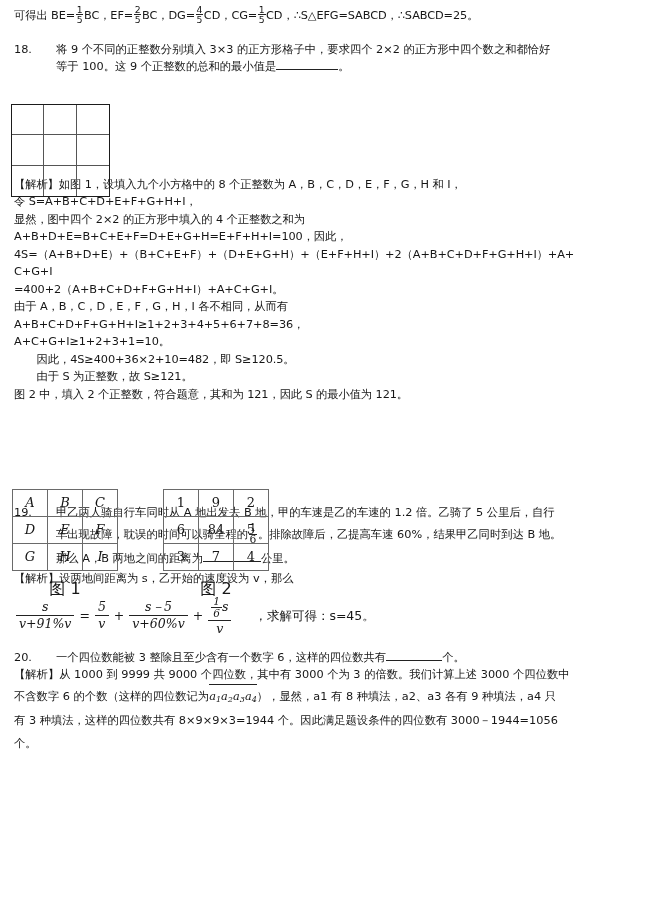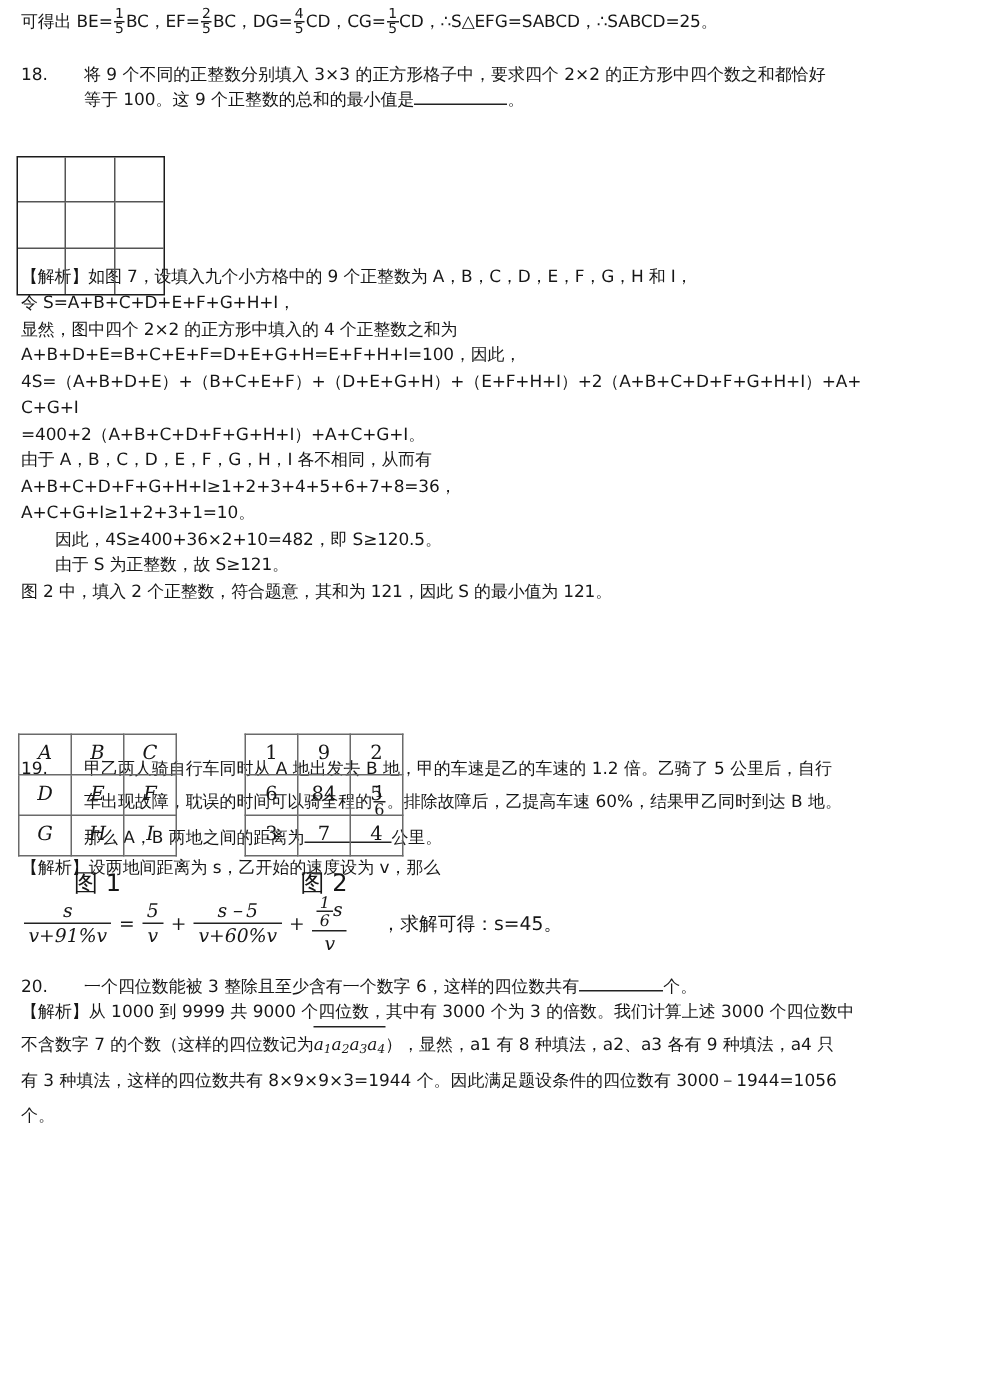--- a/index.html
+++ b/index.html
@@ -214,21 +214,21 @@
     <div class="cell"></div>
     <div class="cell"></div>
     <div class="cell"></div>
     <div class="cell"></div>
     <div class="cell"></div>
     <div class="cell"></div>
   </div>
   <div class="spacer-grid"></div>
 
   <div class="para mathtxt">
-    <div>【解析】如图 7，设填入九个小方格中的 9 个正整数为 A，B，C，D，E，F，G，H 和 I，</div>
+    <div>【解析】如图 1，设填入九个小方格中的 8 个正整数为 A，B，C，D，E，F，G，H 和 I，</div>
     <div>令 S=A+B+C+D+E+F+G+H+I，</div>
     <div>显然，图中四个 2×2 的正方形中填入的 4 个正整数之和为</div>
     <div>A+B+D+E=B+C+E+F=D+E+G+H=E+F+H+I=100，因此，</div>
     <div>4S=（A+B+D+E）+（B+C+E+F）+（D+E+G+H）+（E+F+H+I）+2（A+B+C+D+F+G+H+I）+A+</div>
     <div>C+G+I</div>
     <div>=400+2（A+B+C+D+F+G+H+I）+A+C+G+I。</div>
     <div>由于 A，B，C，D，E，F，G，H，I 各不相同，从而有</div>
     <div>A+B+C+D+F+G+H+I≥1+2+3+4+5+6+7+8=36，</div>
     <div>A+C+G+I≥1+2+3+1=10。</div>
     <div class="indent-line">因此，4S≥400+36×2+10=482，即 S≥120.5。</div>
@@ -328,19 +328,19 @@
     <div class="qbody">
       <div>
         <span>一个四位数能被 3 整除且至少含有一个数字 6，这样的四位数共有</span><span class="blank w3"></span><span>个。</span>
       </div>
     </div>
   </div>
 
   <div class="para">
     <div>【解析】从 1000 到 9999 共 9000 个四位数，其中有 3000 个为 3 的倍数。我们计算上述 3000 个四位数中</div>
     <div style="line-height:2.1">
-      <span>不含数字 7 的个数（这样的四位数记为</span><span class="overline"><span>a</span><span class="sub">1</span><span>a</span><span class="sub">2</span><span>a</span><span class="sub">3</span><span>a</span><span class="sub">4</span></span><span>），显然，a1 有 8 种填法，a2、a3 各有 9 种填法，a4 只</span>
+      <span>不含数字 6 的个数（这样的四位数记为</span><span class="overline"><span>a</span><span class="sub">1</span><span>a</span><span class="sub">2</span><span>a</span><span class="sub">3</span><span>a</span><span class="sub">4</span></span><span>），显然，a1 有 8 种填法，a2、a3 各有 9 种填法，a4 只</span>
     </div>
     <div style="line-height:2.1">有 3 种填法，这样的四位数共有 8×9×9×3=1944 个。因此满足题设条件的四位数有 3000－1944=1056</div>
     <div style="line-height:2.1">个。</div>
   </div>
 
 </div>
 
 </body></html>

